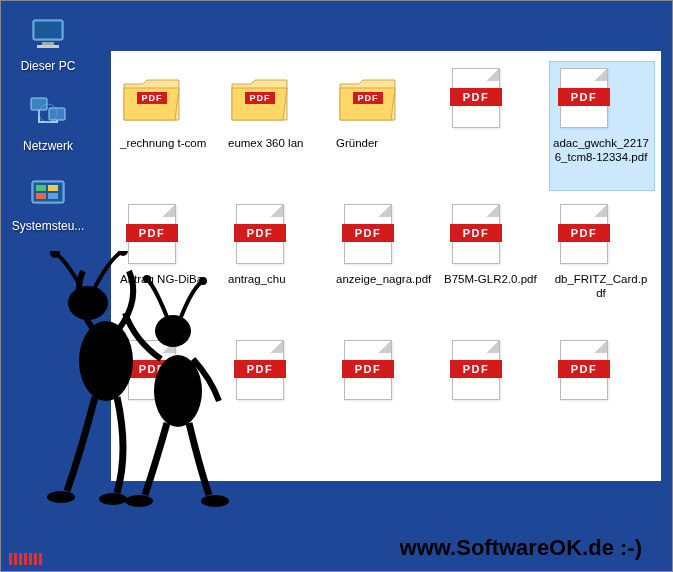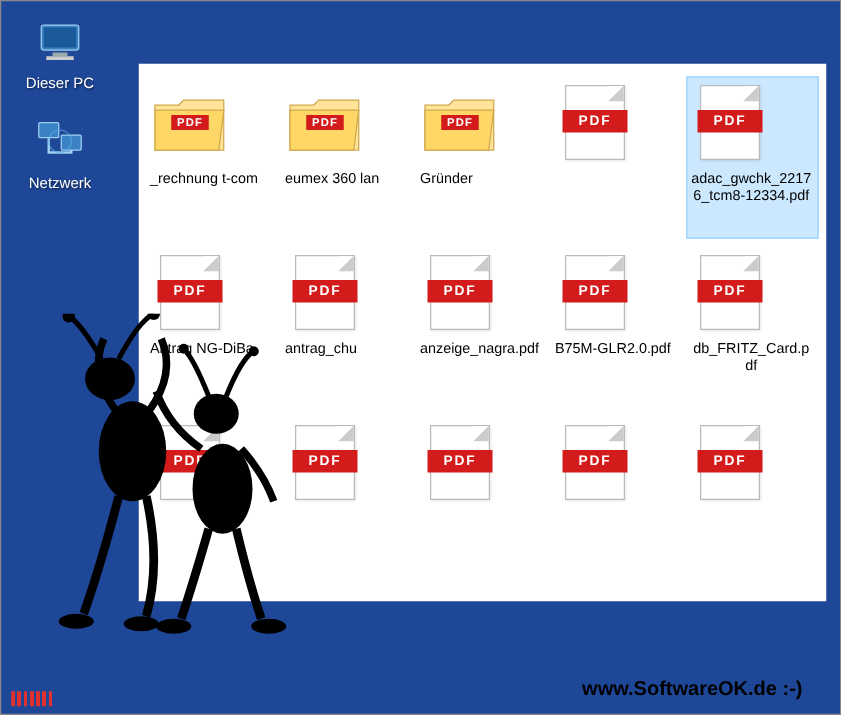--- a/index.html
+++ b/index.html
@@ -118,21 +118,21 @@
     letter-spacing: 1.5px;
     display: flex;
     align-items: center;
     justify-content: center;
   }
   .url-text {
     position: absolute;
     bottom: 10px;
     right: 30px;
     font-family: "Comic Sans MS", cursive, sans-serif;
-    font-size: 16px;
+    font-size: 22px;
     font-weight: 700;
     color: #000;
   }
   .taskbar-indicator {
     position: absolute;
     bottom: 6px;
     left: 8px;
     width: 34px;
     height: 12px;
     background: repeating-linear-gradient(90deg, #e03030 0 3px, transparent 3px 5px);
@@ -170,20 +170,33 @@
       <svg width="42" height="42" viewBox="0 0 42 42">
         <rect x="4" y="6" width="16" height="12" rx="1" fill="#3a82c4" stroke="#9ecff0"></rect>
         <rect x="22" y="16" width="16" height="12" rx="1" fill="#3a82c4" stroke="#9ecff0"></rect>
         <path d="M12 18 L12 30 L30 30 L30 28" stroke="#9ecff0" stroke-width="2" fill="none"></path>
         <circle cx="21" cy="21" r="9" fill="none" stroke="#5fb0e8" stroke-width="1" opacity="0.6"></circle>
       </svg>
     </span>
     <span class="label">Netzwerk</span>
   </div>
 
+  <div class="di">
+    <span class="icon">
+      <svg width="42" height="42" viewBox="0 0 42 42">
+        <rect x="5" y="9" width="32" height="22" rx="2" fill="#3a82c4" stroke="#9ecff0"></rect>
+        <rect x="7" y="11" width="28" height="18" fill="#1a5a99"></rect>
+        <rect x="9" y="13" width="10" height="6" fill="#4fc36a"></rect>
+        <rect x="21" y="13" width="10" height="6" fill="#f0c94f"></rect>
+        <rect x="9" y="21" width="10" height="6" fill="#e06a4f"></rect>
+        <rect x="21" y="21" width="10" height="6" fill="#5fa0e0"></rect>
+      </svg>
+    </span>
+    <span class="label">Systemsteu...</span>
+  </div>
 </div>
 
 <div class="file-area" id="file-area">
     <div class="file-item">
       <div class="thumb">
 <svg class="folder-svg" viewBox="0 0 62 56">
   <path d="M3 14 L22 14 L26 10 L58 10 L58 50 L3 50 Z" fill="#ffe49a" stroke="#cfa94e"></path>
   <path d="M3 18 L58 18 L54 50 L3 50 Z" fill="#ffd766" stroke="#cfa94e"></path>
   <rect x="16" y="22" width="30" height="12" fill="#d41b1b"></rect>
   <text x="31" y="31" text-anchor="middle" fill="#fff" font-size="9" font-weight="700" letter-spacing="1">PDF</text>

